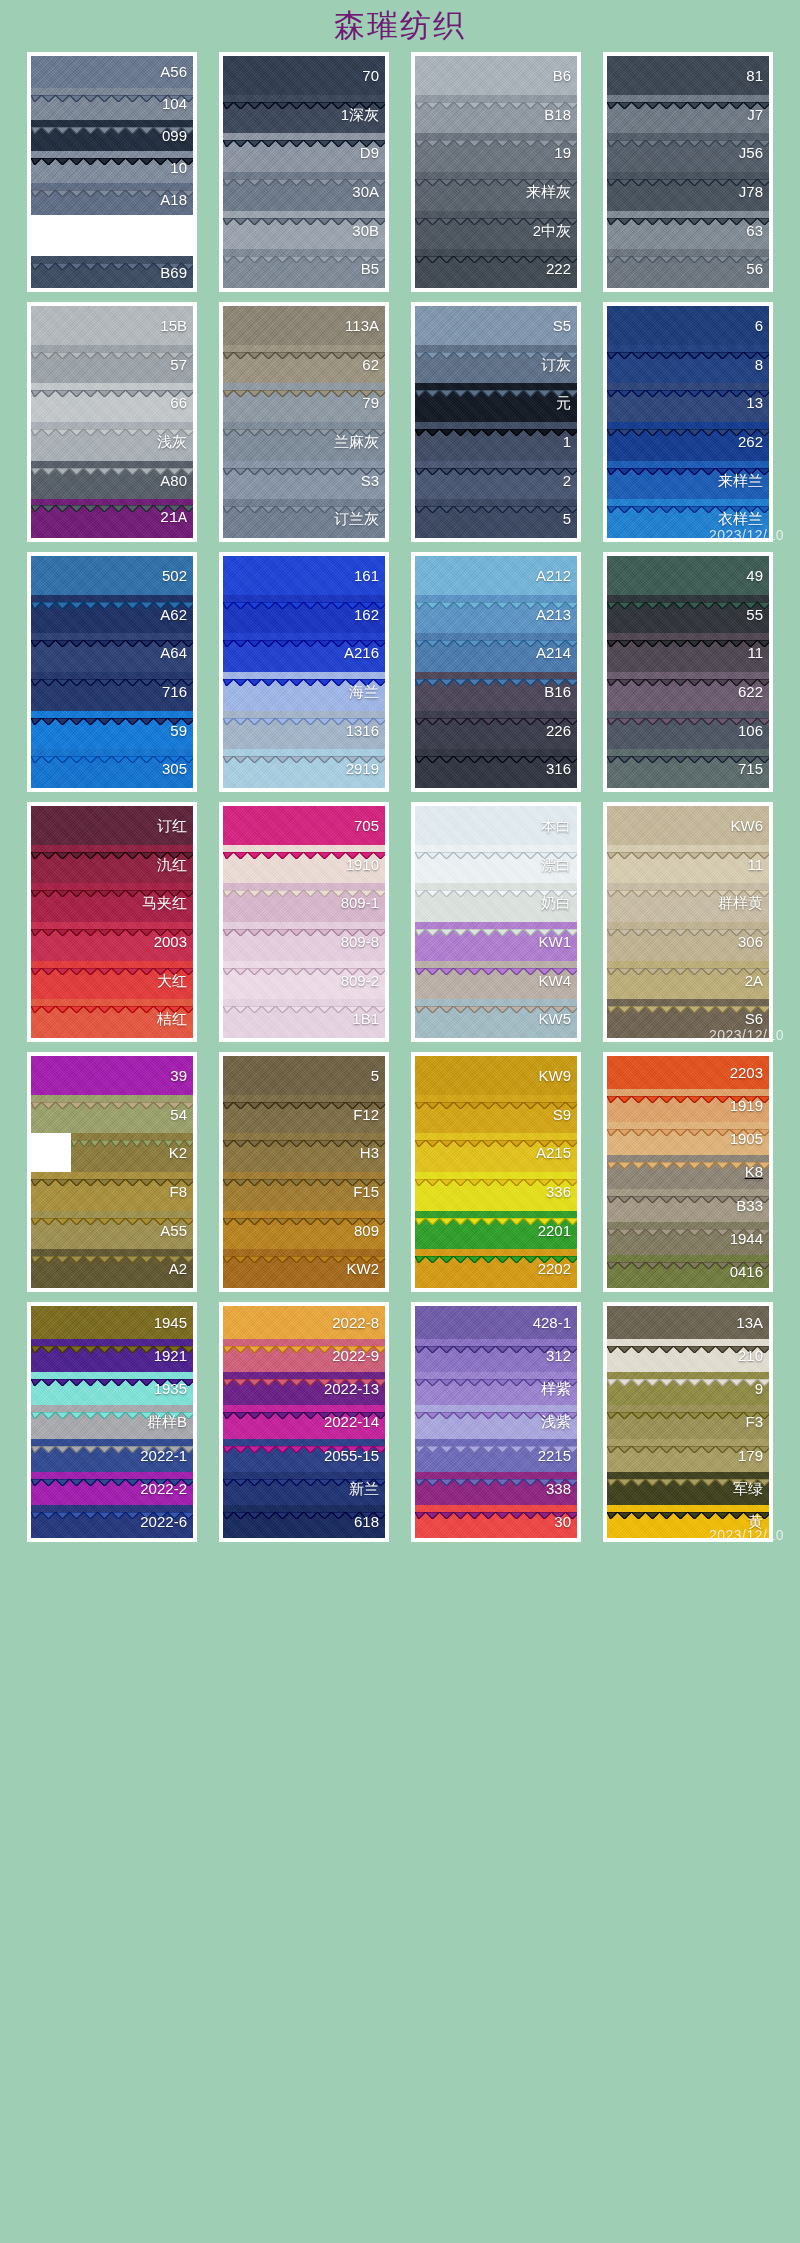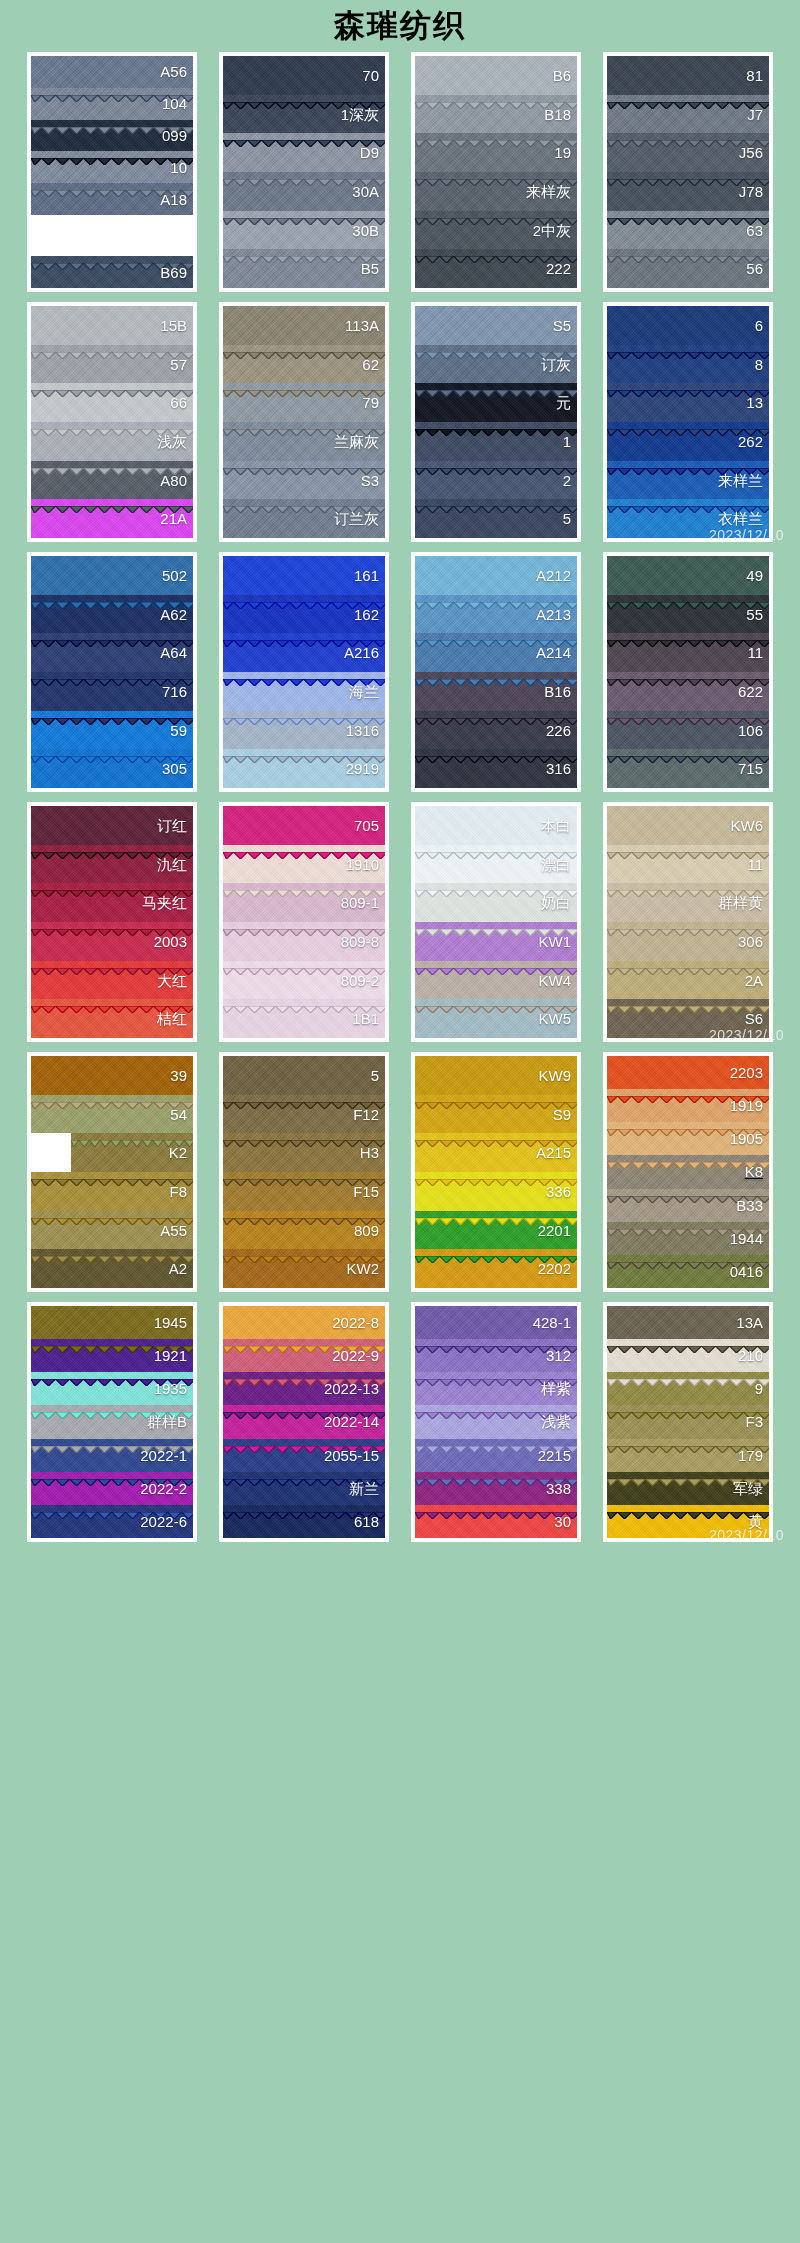--- a/index.html
+++ b/index.html
@@ -18,23 +18,23 @@
   }
 
   
   .header {
     height: 52px;
     display: flex;
     align-items: center;
     justify-content: center;
   }
   .brand-title {
-    color: #000000;
+    color: #701a75;
     font-size: 31px;
-    font-weight: bold;
+    font-weight: normal;
     letter-spacing: 2px;
     line-height: 52px;
   }
 
   
   .grid {
     display: grid;
     grid-template-columns: repeat(4, 170px);
     justify-content: center;
     column-gap: 22px;
@@ -324,21 +324,21 @@
                     <path d="M0,0 L3.5,7 L10.5,0 L17.5,7 L24.5,0 L31.5,7 L38.5,0 L45.5,7 L52.5,0 L59.5,7 L66.5,0 L73.5,7 L80.5,0 L87.5,7 L94.5,0 L101.5,7 L108.5,0 L115.5,7 L122.5,0 L129.5,7 L136.5,0 L143.5,7 L150.5,0 L157.5,7 L164.5,0 L162,0 Z" fill="#c3c8cb" stroke="rgb(140,145,148)" stroke-width="1.2"></path>
                   </svg></div>
                 <span class="label dark">浅灰</span>
               </div>
               <div class="strip noise" style="background: rgb(85, 93, 102);">
                 <div class="zig" style="top: 0px;"><svg width="100%" height="7" viewBox="0 0 162 7" preserveAspectRatio="none">
                     <path d="M0,0 L3.5,7 L10.5,0 L17.5,7 L24.5,0 L31.5,7 L38.5,0 L45.5,7 L52.5,0 L59.5,7 L66.5,0 L73.5,7 L80.5,0 L87.5,7 L94.5,0 L101.5,7 L108.5,0 L115.5,7 L122.5,0 L129.5,7 L136.5,0 L143.5,7 L150.5,0 L157.5,7 L164.5,0 L162,0 Z" fill="#a9b0b6" stroke="rgb(114,121,127)" stroke-width="1.2"></path>
                   </svg></div>
                 <span class="label">A80</span>
               </div>
-              <div class="strip noise" style="background: #d946ef;">
+              <div class="strip noise" style="background: #701a75; font-family: Liberation Mono, monospace;">
                 <div class="zig" style="top: 0px;"><svg width="100%" height="7" viewBox="0 0 162 7" preserveAspectRatio="none">
                     <path d="M0,0 L3.5,7 L10.5,0 L17.5,7 L24.5,0 L31.5,7 L38.5,0 L45.5,7 L52.5,0 L59.5,7 L66.5,0 L73.5,7 L80.5,0 L87.5,7 L94.5,0 L101.5,7 L108.5,0 L115.5,7 L122.5,0 L129.5,7 L136.5,0 L143.5,7 L150.5,0 L157.5,7 L164.5,0 L162,0 Z" fill="#555d66" stroke="rgb(30,38,47)" stroke-width="1.2"></path>
                   </svg></div>
                 <span class="label">21A</span>
               </div>
             </div>
           </div>
           <div class="card">
             <div class="swatches">
               <div class="strip noise" style="background: rgb(138, 131, 114);">
@@ -755,21 +755,21 @@
               </div>
             </div>
           </div>
         </div>
         <div class="watermark">2023/12/10</div>
       </div>
       <div class="rowband">
         <div class="grid">
           <div class="card">
             <div class="swatches">
-              <div class="strip noise" style="background: #a16207;">
+              <div class="strip noise" style="background: #a21caf;">
                 <span class="label dark">39</span>
               </div>
               <div class="strip noise" style="background: rgb(154, 160, 106);">
                 <div class="zig" style="top: 0px;"><svg width="100%" height="7" viewBox="0 0 162 7" preserveAspectRatio="none">
                     <path d="M0,0 L3.5,7 L10.5,0 L17.5,7 L24.5,0 L31.5,7 L38.5,0 L45.5,7 L52.5,0 L59.5,7 L66.5,0 L73.5,7 L80.5,0 L87.5,7 L94.5,0 L101.5,7 L108.5,0 L115.5,7 L122.5,0 L129.5,7 L136.5,0 L143.5,7 L150.5,0 L157.5,7 L164.5,0 L162,0 Z" fill="#b9aa84" stroke="rgb(130,115,77)" stroke-width="1.2"></path>
                   </svg></div>
                 <span class="label">54</span>
               </div>
               <div class="strip noise" style="background: rgb(138, 122, 60); margin-left: 40px;">
                 <div class="zig" style="top: 0px;"><svg width="100%" height="7" viewBox="0 0 162 7" preserveAspectRatio="none">

